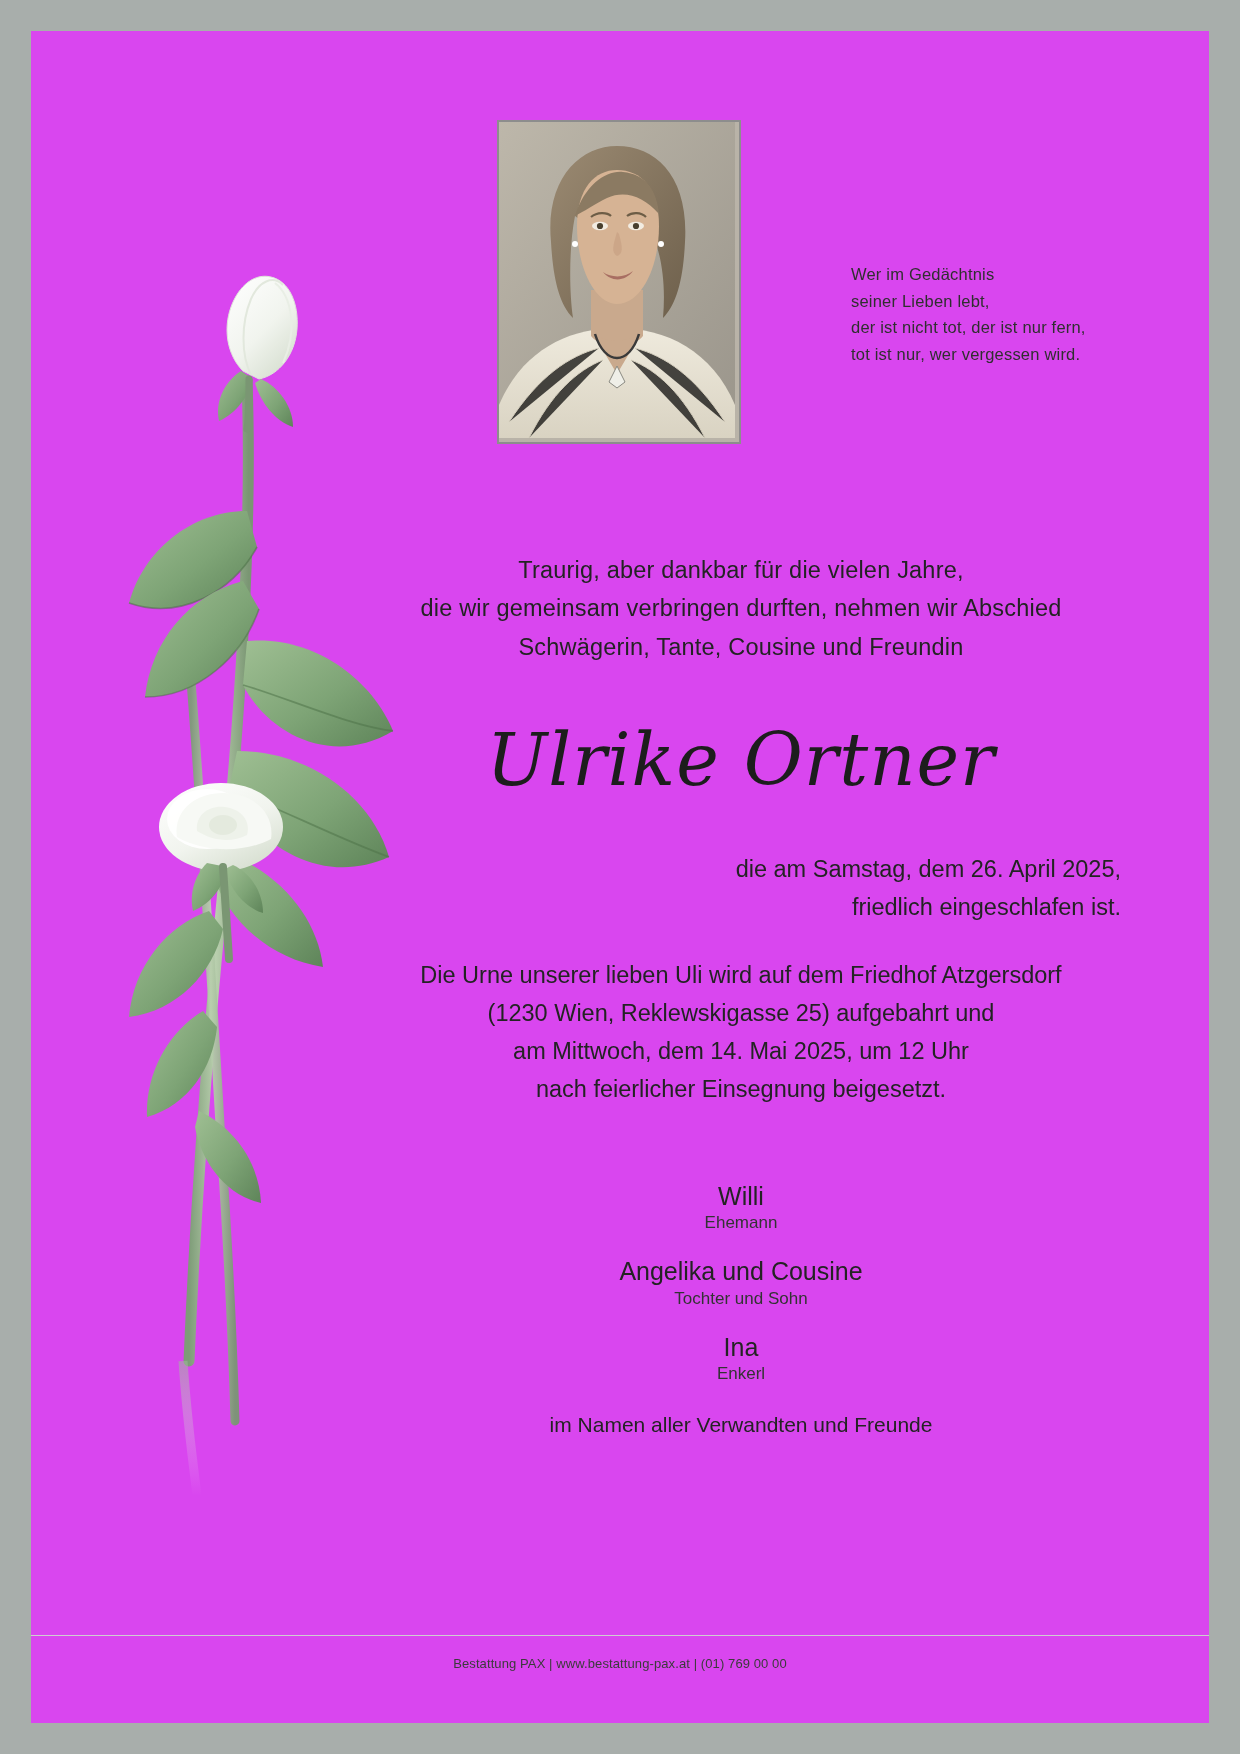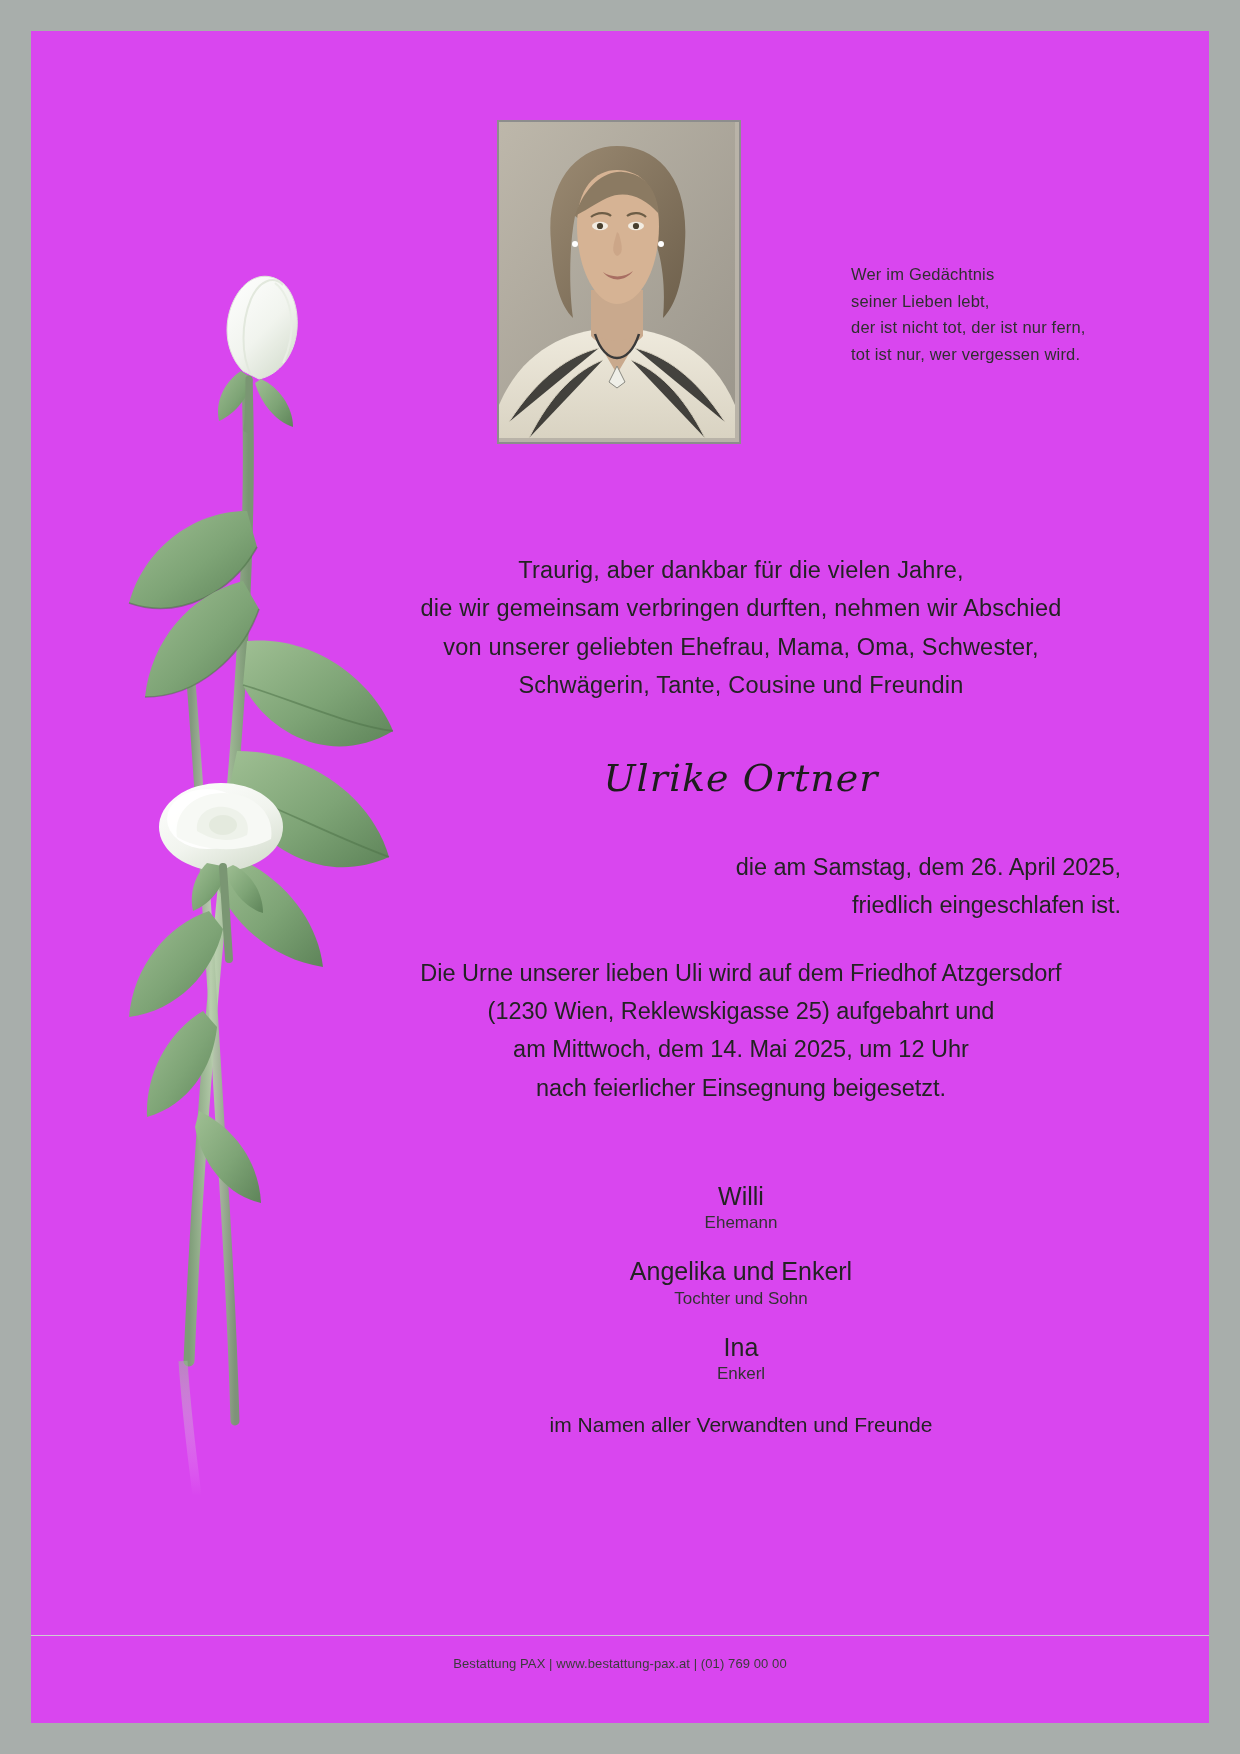--- a/index.html
+++ b/index.html
@@ -74,21 +74,21 @@
   .intro {
     font-size: 23.5px;
     line-height: 1.63;
     letter-spacing: 0.2px;
   }
   .intro div { white-space: nowrap; }
 
   .name {
     margin-top: 52px;
     font-family: "DejaVu Serif", serif;
-    font-size: 38px;
+    font-size: 72px;
     font-style: italic;
     font-weight: 400;
     letter-spacing: 1px;
     color: #1d1d1d;
   }
 
   .death-info {
     margin-top: 48px;
     font-size: 23.5px;
     line-height: 1.62;
@@ -285,21 +285,20 @@
     <div>Wer im Gedächtnis</div>
     <div>seiner Lieben lebt,</div>
     <div>der ist nicht tot, der ist nur fern,</div>
     <div>tot ist nur, wer vergessen wird.</div>
   </div>
 
   <div class="main-block">
     <div class="intro">
       <div>Traurig, aber dankbar für die vielen Jahre,</div>
       <div>die wir gemeinsam verbringen durften, nehmen wir Abschied</div>
-      <div>von unserer geliebten Ehefrau, Mama, Oma, Schwester,</div>
       <div>Schwägerin, Tante, Cousine und Freundin</div>
     </div>
 
     <div class="name">Ulrike Ortner</div>
 
     <div class="death-info">
       <div>die am Samstag, dem 26. April 2025,</div>
       <div>friedlich eingeschlafen ist.</div>
     </div>
 
@@ -310,21 +309,21 @@
       <div>nach feierlicher Einsegnung beigesetzt.</div>
     </div>
   </div>
 
   <div class="survivors">
     <div class="surv-group">
       <div class="surv-name">Willi</div>
       <div class="surv-rel">Ehemann</div>
     </div>
     <div class="surv-group">
-      <div class="surv-name">Angelika und Enkerl</div>
+      <div class="surv-name">Angelika und Cousine</div>
       <div class="surv-rel">Tochter und Sohn</div>
     </div>
     <div class="surv-group">
       <div class="surv-name">Ina</div>
       <div class="surv-rel">Enkerl</div>
     </div>
     <div class="surv-closing">im Namen aller Verwandten und Freunde</div>
   </div>
 
   <div class="footer-rule"></div>

